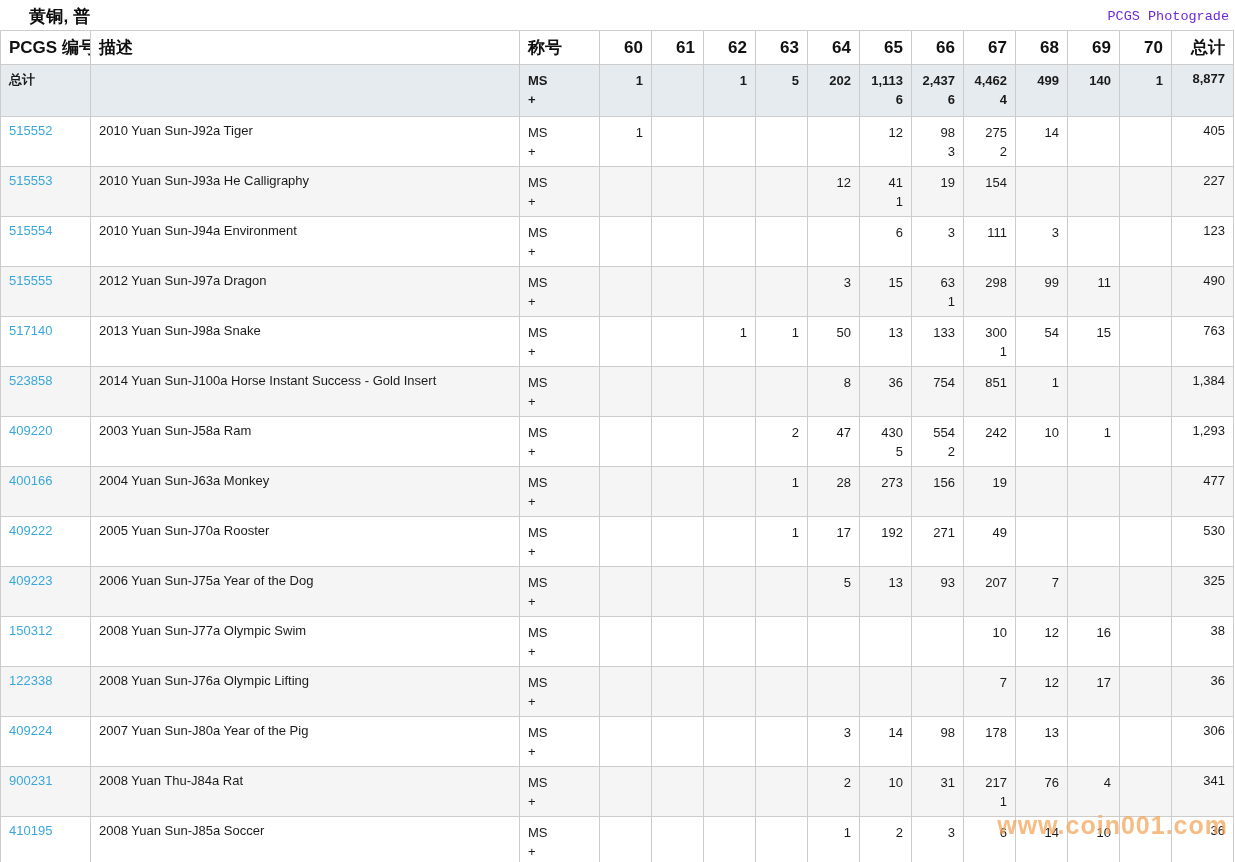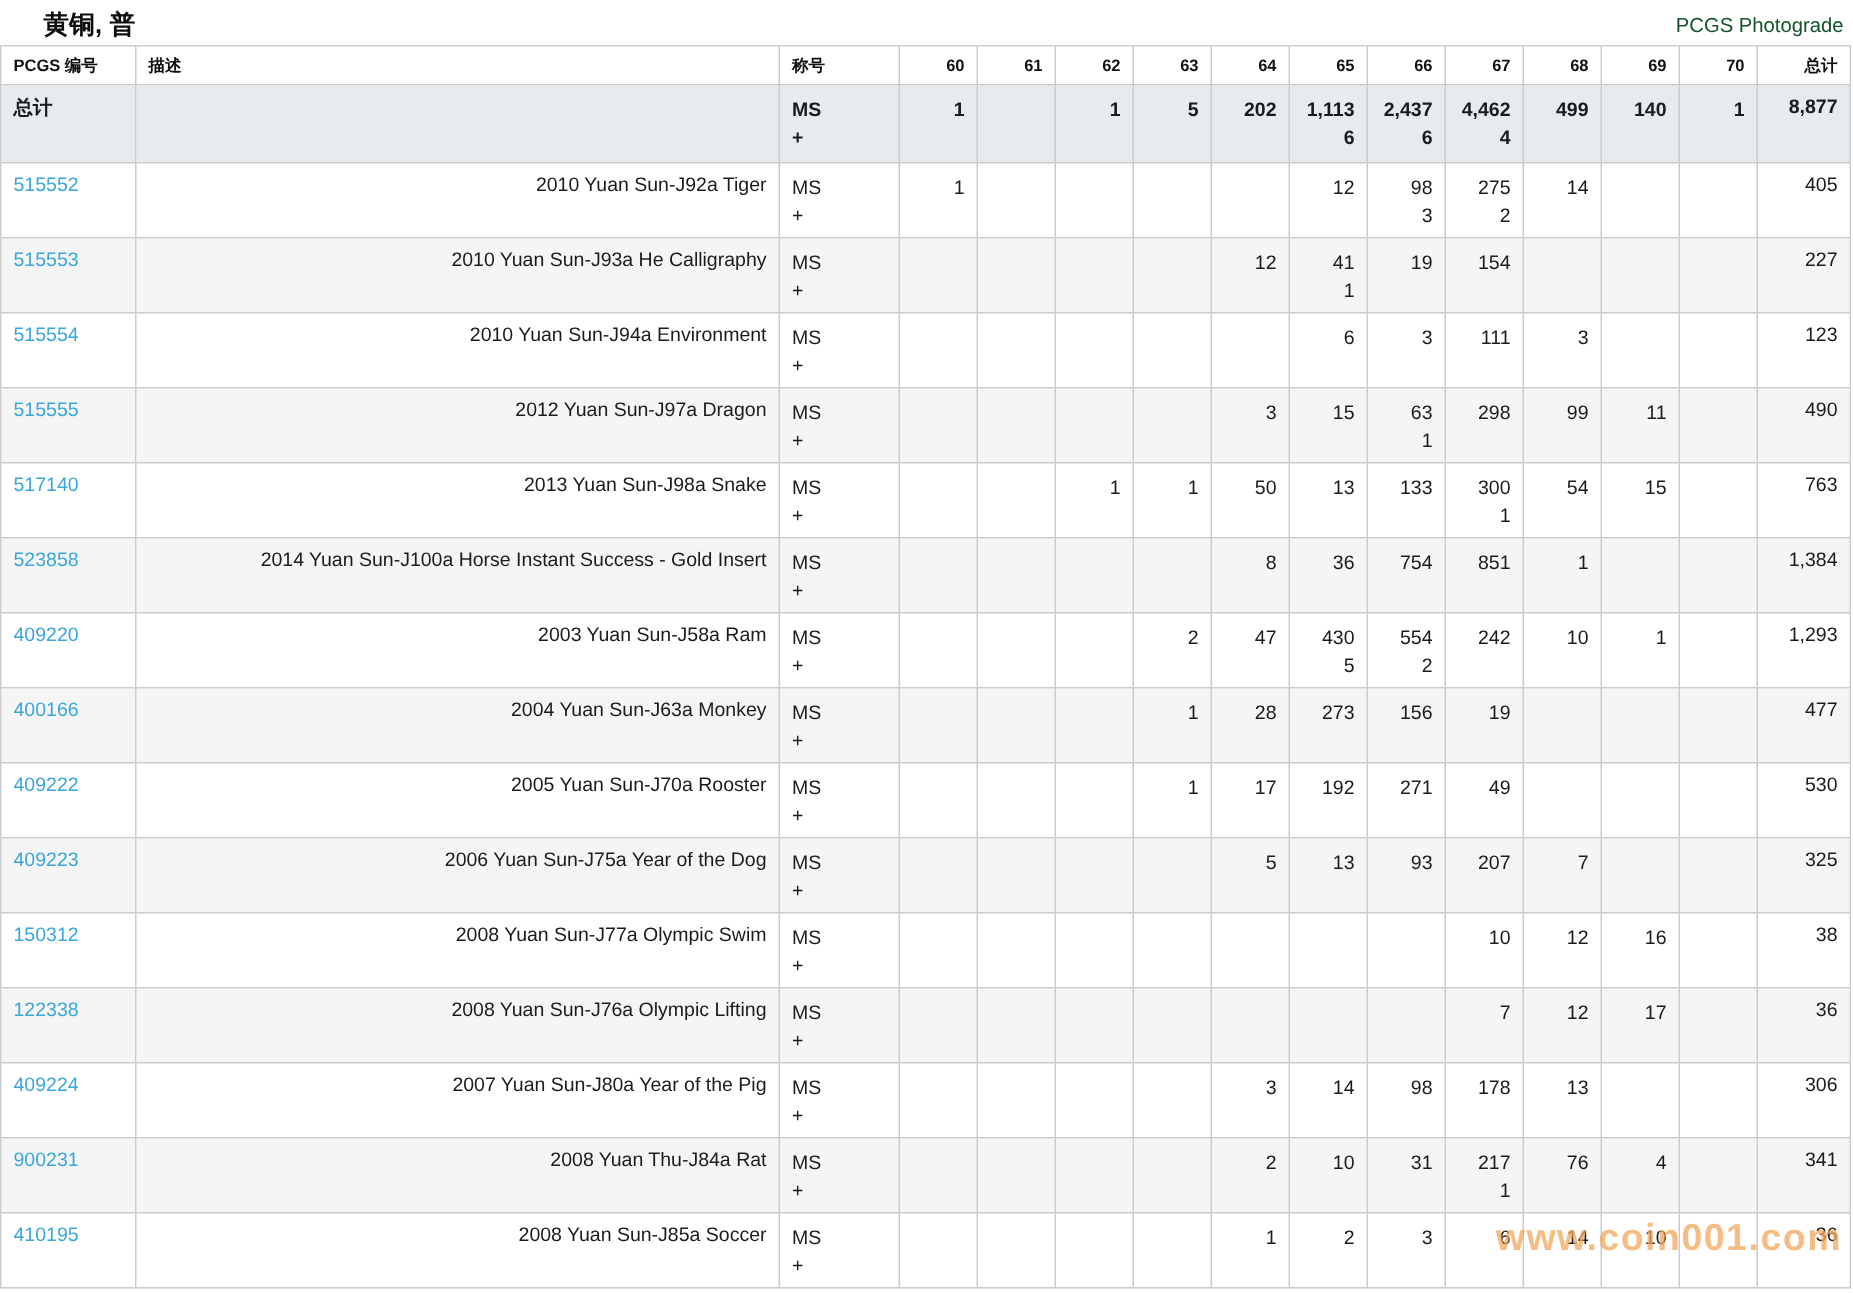--- a/index.html
+++ b/index.html
@@ -11,44 +11,44 @@
     color:#1b1b1b;
     position:relative;
   }
   .topbar {
     height:30px;
     display:flex; align-items:center; justify-content:space-between;
     padding:2px 6px 0 5px;
     margin-left:24px;
   }
   .page-title { font-size:17px; font-weight:bold; color:#0d0d0d; letter-spacing:0.2px; }
-  .pg-link { font-size:13.5px; color:#14532d; text-decoration:none; cursor:pointer; }
+  .pg-link { font-size:13.5px; color:#6d28d9; text-decoration:none; cursor:pointer;font-family:Liberation Mono, monospace; }
 
   table.pop {
     border-collapse:collapse; table-layout:fixed;
     width:1233px;
   }
   .pop th, .pop td { border:1px solid #cccccc; overflow:hidden; }
 
   .pop thead th {
-    font-size:11px; font-weight:bold; color:#111;
+    font-size:17px; font-weight:bold; color:#111;
     padding:5px 8px; text-align:left; white-space:nowrap;
     background:#ffffff;
   }
   .pop thead th.num { text-align:right;margin-top:16px; }
 
   .pop tbody td {
     vertical-align:top;
     font-size:13px;
     padding:6px 8px 5px 8px;
     background-clip:padding-box;
   }
   .l1, .l2 { line-height:19px; min-height:19px; white-space:nowrap; }
   td.num { text-align:right; }
-  td.desc { white-space:nowrap;text-align:right; }
+  td.desc { white-space:nowrap; }
 
   .pop tbody tr { height:50px; }
   .pop tbody tr.totals { height:52px; }
   .pop tbody tr.totals td { background:#e5ebef; font-weight:bold; }
   .pop tbody tr:nth-child(odd):not(.totals) td { background:#f5f5f5; }
   .pop tbody tr:nth-child(even) td { background:#ffffff; }
 
   a.lnk { color:#3aa7dc; text-decoration:none; cursor:pointer; }
 
   .watermark {

